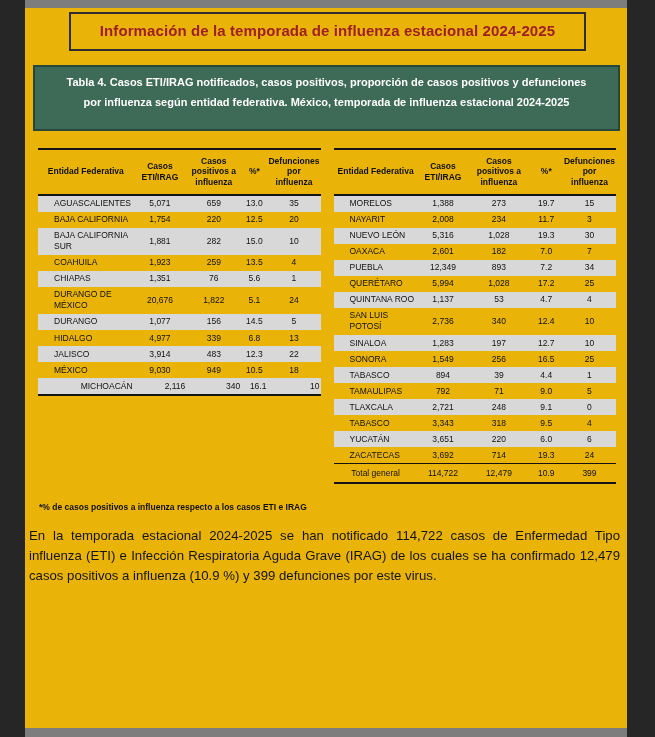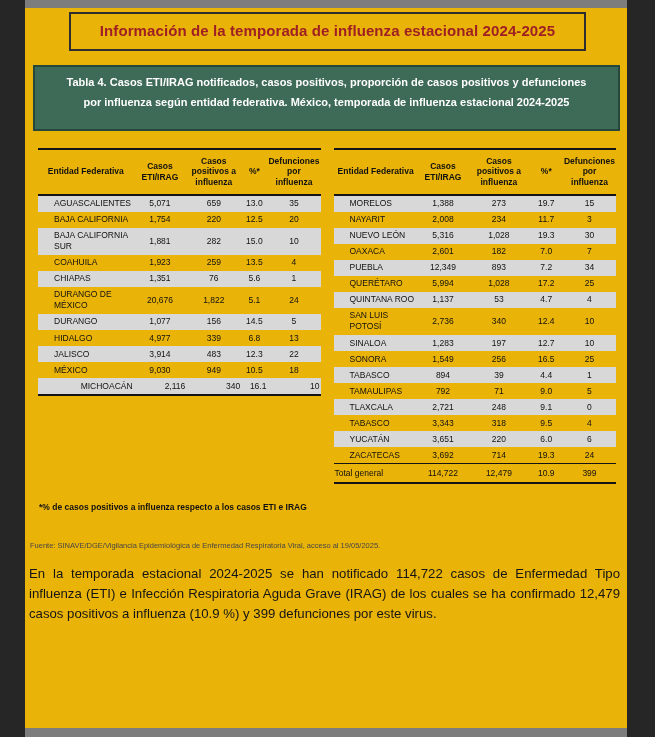--- a/index.html
+++ b/index.html
@@ -49,21 +49,21 @@
   table.data-table td{
     padding:2.5px 1px;text-align:center;line-height:1.3;
   }
   table.data-table td:first-child{text-align:left;padding-left:16px;}
   table.data-table tbody tr:nth-child(odd){background:#d8d8d8;}
   table.left tbody tr:last-child td{border-bottom:2.5px solid #141414;text-align:right;}
   table.right tbody tr:last-child td{border-bottom:1.5px solid #141414;margin-top:12px;}
   table.right .total-row td{
     border-bottom:2.5px solid #141414;padding:3.5px 1px;
   }
-  table.right .total-row td:first-child{text-align:left;padding-left:1px;}
+  table.right .total-row td:first-child{text-align:center;padding-left:1px;}
   table.left th:nth-child(1){width:34%;}
   table.left th:nth-child(2){width:20%;}
   table.left th:nth-child(3){width:21%;}
   table.left th:nth-child(4){width:10%;}
   table.left th:nth-child(5){width:15%;}
   table.right th:nth-child(1){width:30%;}
   table.right th:nth-child(2){width:18%;}
   table.right th:nth-child(3){width:22%;}
   table.right th:nth-child(4){width:12%;}
   table.right th:nth-child(5){width:18%;}
@@ -312,18 +312,17 @@
             <td>114,722</td>
             <td>12,479</td>
             <td>10.9</td>
             <td>399</td>
           </tr>
         </tfoot>
     </table>
   </div>
 
   <p class="footnote">*% de casos positivos a influenza respecto a los casos ETI e IRAG</p>
-  <p class="source">Fuente: SINAVE/DGE/Vigilancia Epidemiológica de Enfermedad Respiratoria Viral, acceso al 19/05/2025.</p>
   <p class="summary">En la temporada estacional 2024-2025 se han notificado 114,722 casos de Enfermedad Tipo influenza (ETI) e Infección Respiratoria Aguda Grave (IRAG) de los cuales se ha confirmado 12,479 casos positivos a influenza (10.9 %) y 399 defunciones por este virus.</p>
 
 </div>
 
 <div class="gutter bottom"></div>
 
 </body></html>

